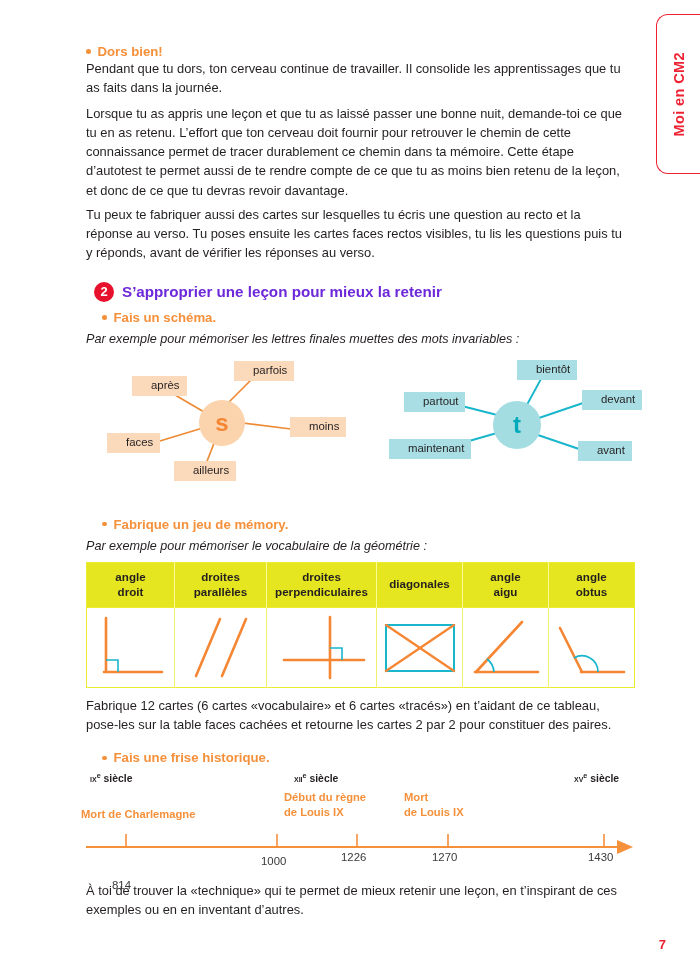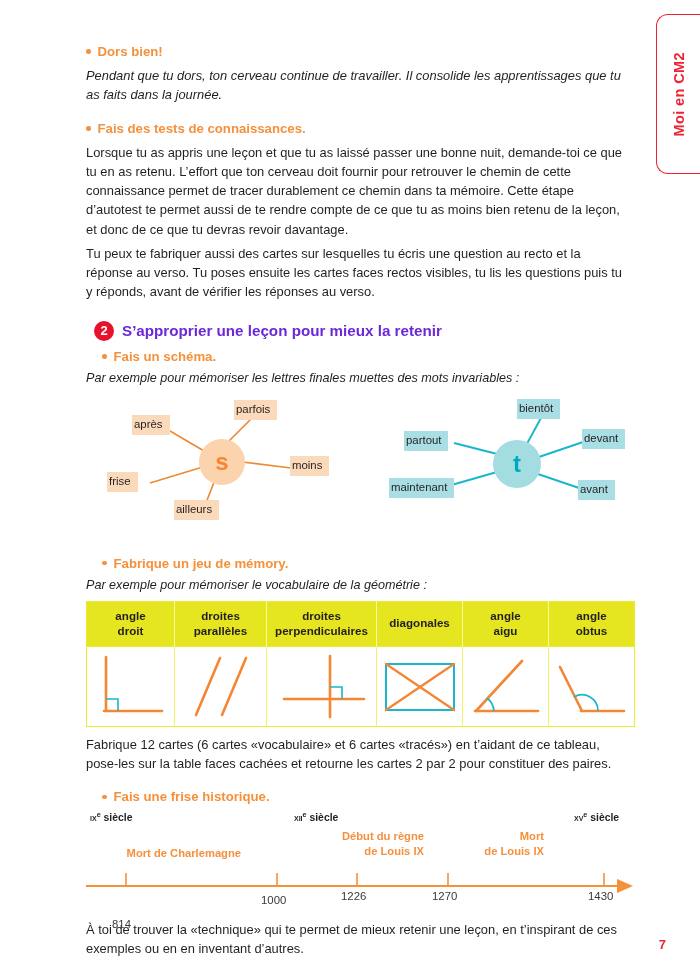--- a/index.html
+++ b/index.html
@@ -67,21 +67,21 @@
   }
 
   
   .maps { position: relative; width: 548px; height: 135px; }
   .map { position: absolute; top: 0; width: 274px; height: 135px; }
   .map svg { position: absolute; left: 0; top: 0; }
   .node {
     position: absolute;
     font-size: 11.4px;
     color: #231f20;
-    padding: 4px 7px 5px 2px;
+    padding: 4px 7px 5px 19px;
     white-space: nowrap;
     line-height: 1;
   }
   .node.orange { background: #fbd9bb; }
   .node.teal { background: #a9dfe4; }
   .hub {
     position: absolute; border-radius: 50%;
     display: flex; align-items: center; justify-content: center;
     font-weight: bold; font-size: 24px;
   }
@@ -113,21 +113,21 @@
   
   .timeline { position: relative; width: 548px; height: 100px; }
   .tl-century {
     position: absolute; font-size: 10.4px; font-weight: bold; color: #231f20;
     white-space: nowrap;
   }
   .tl-century .rom { font-variant: small-caps; text-transform: lowercase; }
   .tl-century sup { font-size: 7.2px; vertical-align: super; }
   .tl-event {
     position: absolute; font-size: 11.2px; font-weight: bold; color: #f5903b;
-    text-align: right; line-height: 1.35; white-space: nowrap;
+    text-align: left; line-height: 1.35; white-space: nowrap;
   }
   .tl-year {
     position: absolute; font-size: 11.4px; color: #3a3a3a; white-space: nowrap;
   }
 
   .page-num {
     position: absolute; right: 34px; bottom: 18px;
     color: #ee2233; font-weight: bold; font-size: 13px;
   }
 </style>
@@ -140,26 +140,22 @@
     <span class="side-tab-label">Moi en CM2</span>
   </div>
 
   <div class="content">
 
     <div style="height:44px"></div>
     <div class="bullet-head">
       <span class="dot"></span>
       <span>Dors bien!</span>
     </div>
-    <p class="body" style="margin-top:7px; width:537px;font-style:italic;">Pendant que tu dors, ton cerveau continue de travailler. Il consolide les apprentissages que tu as faits dans la journée.</p>
-
-    <div class="bullet-head" style="margin-top:17px;">
-      <span class="dot"></span>
-      <span>Fais des tests de connaissances.</span>
-    </div>
+    <p class="body" style="width:537px;">Pendant que tu dors, ton cerveau continue de travailler. Il consolide les apprentissages que tu as faits dans la journée.</p>
+
     <p class="body" style="margin-top:7px; width:544px;">Lorsque tu as appris une leçon et que tu as laissé passer une bonne nuit, demande-toi ce que tu en as retenu. L’effort que ton cerveau doit fournir pour retrouver le chemin de cette connaissance permet de tracer durablement ce chemin dans ta mémoire. Cette étape d’autotest te permet aussi de te rendre compte de ce que tu as moins bien retenu de la leçon, et donc de ce que tu devras revoir davantage.</p>
     <p class="body" style="margin-top:5px; width:544px;">Tu peux te fabriquer aussi des cartes sur lesquelles tu écris une question au recto et la réponse au verso. Tu poses ensuite les cartes faces rectos visibles, tu lis les questions puis tu y réponds, avant de vérifier les réponses au verso.</p>
 
     <div class="section-head" style="margin-top:20px; margin-left:8px;">
       <span class="num-badge">2</span>
       <span class="section-title">S’approprier une leçon pour mieux la retenir</span>
     </div>
 
     <div class="bullet-head" style="margin-top:8px; margin-left:16px;">
       <span class="dot"></span>
@@ -177,21 +173,21 @@
             <line x1="140" y1="65" x2="197" y2="72"></line>
             <line x1="124" y1="76" x2="110" y2="112"></line>
             <line x1="112" y1="70" x2="56" y2="87"></line>
           </g>
         </svg>
         <div class="hub orange" style="left:105px; top:43px; width:46px; height:46px;">s</div>
         <div class="node orange" style="left:38px; top:19px;">après</div>
         <div class="node orange" style="left:140px; top:4px;">parfois</div>
         <div class="node orange" style="left:196px; top:60px;">moins</div>
         <div class="node orange" style="left:80px; top:104px;">ailleurs</div>
-        <div class="node orange" style="left:13px; top:76px;">frise</div>
+        <div class="node orange" style="left:13px; top:76px;">faces</div>
       </div>
 
       <div class="map" style="left:300px;">
         <svg width="274" height="135">
           <g stroke="#19b6cc" stroke-width="1.9" fill="none">
             <line x1="137" y1="55" x2="155" y2="22"></line>
             <line x1="119" y1="60" x2="68" y2="47"></line>
             <line x1="147" y1="63" x2="200" y2="45"></line>
             <line x1="118" y1="74" x2="55" y2="92"></line>
             <line x1="146" y1="76" x2="196" y2="93"></line>

